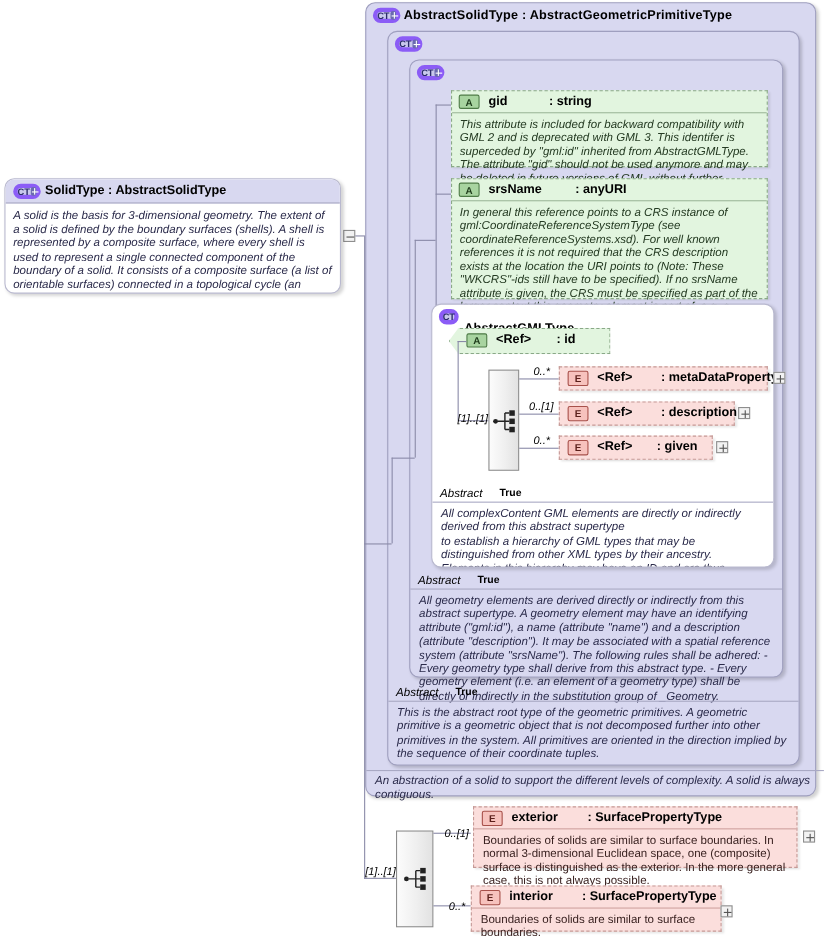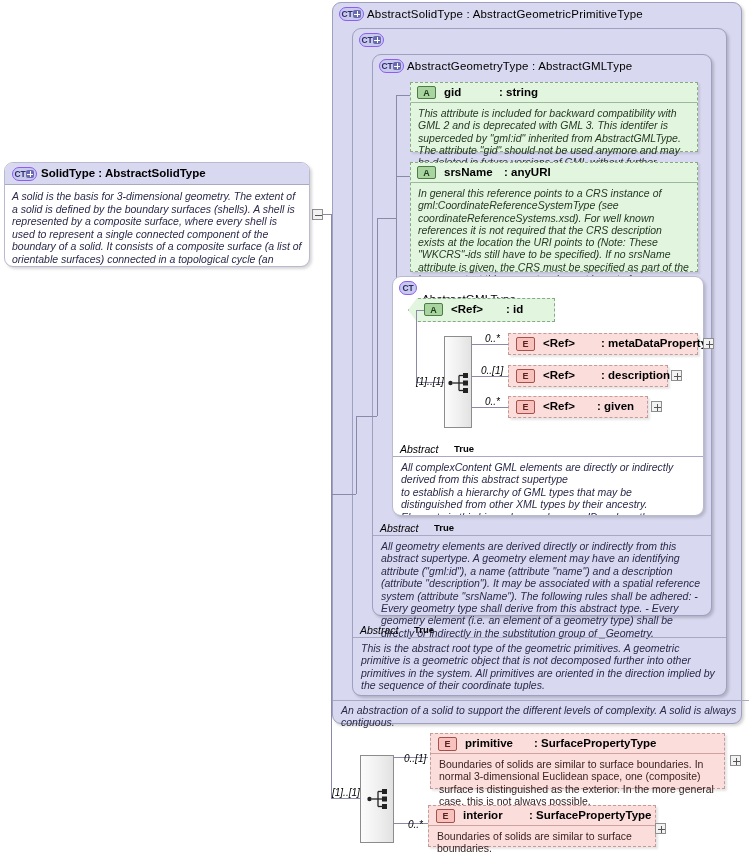--- a/index.html
+++ b/index.html
@@ -22,42 +22,42 @@
     background: #d8d8f0;
     border: 1px solid #9f9fbf;
     border-radius: 9px;
     box-shadow: 2px 2px 3px rgba(0,0,0,0.18);
   }
   .panel-title {
     position: absolute;
     left: 34px;
     top: 5px;
     font-size: 11.5px;
-    font-weight: normal;
+    font-weight: bold;
     letter-spacing: .2px;
     white-space: nowrap;
     color: #000;
   }
 
   
   .badge {
     position: absolute;
     display: flex;
     align-items: center;
     justify-content: center;
     font-size: 8.5px;
     font-weight: bold;
     line-height: 1;
     letter-spacing: -0.2px;
   }
   .badge-ct {
     left: 6px; top: 4px;
     width: 25px; height: 14px;
     background: #c9c9ec;
-    border: 1px solid #8b5cf6;
+    border: 4px solid #8b5cf6;
     border-radius: 7px;
     color: #2b2b6b;
   }
   .badge-ct .plus {
     display: inline-block;
     width: 8px; height: 8px;
     margin-left: 1px;
     background: #6a6ab0;
     border-radius: 2px;
     position: relative;
@@ -264,21 +264,20 @@
     <span>CT</span>
       <span class="plus"></span>
   </div>
 </div>
 
 <div class="panel" style="left:372px; top:54px; width:340px; height:562px;">
   <div class="badge badge-ct">
     <span>CT</span>
       <span class="plus"></span>
   </div>
-  <div class="panel-title">AbstractGeometryType : AbstractGMLType</div>
 </div>
 
 <div class="minusbox" style="left:312px; top:209px;"></div>
 
 <div class="ln lnh" style="left:323px; top:214px; width:8px;"></div>
 
 <div class="ln lnv" style="left:331px; top:214px; height:585px;"></div>
 
 <div class="ln lnh" style="left:331px; top:798px; width:29px;"></div>
 
@@ -300,21 +299,21 @@
     <div class="nm">gid</div>
     <div class="ty" style="left:88px;">: string</div>
   </div>
   <div class="attr-body">This attribute is included for backward compatibility with GML 2 and is deprecated with GML 3. This identifer is superceded by "gml:id" inherited from AbstractGMLType. The attribute "gid" should not be used anymore and may be deleted in future versions of GML without further notice.</div>
 </div>
 
 <div class="attr" style="left:410px; top:162px; width:288px; height:110px;">
   <div class="attr-head">
     <div class="badge-a">A</div>
     <div class="nm">srsName</div>
-    <div class="ty" style="left:93px;text-align:right;">: anyURI</div>
+    <div class="ty" style="left:112px;text-align:right;">: anyURI</div>
   </div>
   <div class="attr-body">In general this reference points to a CRS instance of gml:CoordinateReferenceSystemType (see coordinateReferenceSystems.xsd). For well known references it is not required that the CRS description exists at the location the URI points to (Note: These "WKCRS"-ids still have to be specified).  If no srsName attribute is given, the CRS must be specified as part of the larger context this geometry element is part of, e.g. a geometric aggregate.</div>
 </div>
 
 <div class="card" style="left:392px; top:276px; width:312px; height:240px;">
   <div style="position:absolute; left:0; top:0; width:100%; height:100%;"></div>
   <div class="badge badge-ct" style="left:6px; top:4px; width:18px;">
     <span>CT</span>
   </div>
   <div class="panel-title" style="left:29px; top:16px;">AbstractGMLType</div>
@@ -435,21 +434,21 @@
 </div>
 <div class="card-lbl" style="left:332px; top:787px;">[1]..[1]</div>
 
 <div class="ln lnh" style="left:394px; top:757px; width:34px;"></div>
 <div class="ln lnh" style="left:394px; top:823px; width:34px;"></div>
 
 <div class="card-lbl" style="left:404px; top:753px;">0..[1]</div>
 <div class="elem" style="left:430px; top:733px; width:295px; height:56px;">
   <div class="elem-head bb">
     <div class="badge-e">E</div>
-    <div class="nm">primitive</div>
+    <div class="nm">exterior</div>
     <div class="ty" style="left:103px;">: SurfacePropertyType</div>
   </div>
   <div class="elem-body">Boundaries of solids are similar to surface boundaries. In normal 3-dimensional Euclidean space, one (composite) surface is distinguished as the exterior. In the more general case, this is not always possible.</div>
 </div>
 <div class="plusbox" style="left:730px; top:755px;"></div>
 
 <div class="card-lbl" style="left:408px; top:819px;">0..*</div>
 <div class="elem" style="left:428px; top:805px; width:228px; height:42px;">
   <div class="elem-head bb">
     <div class="badge-e">E</div>

